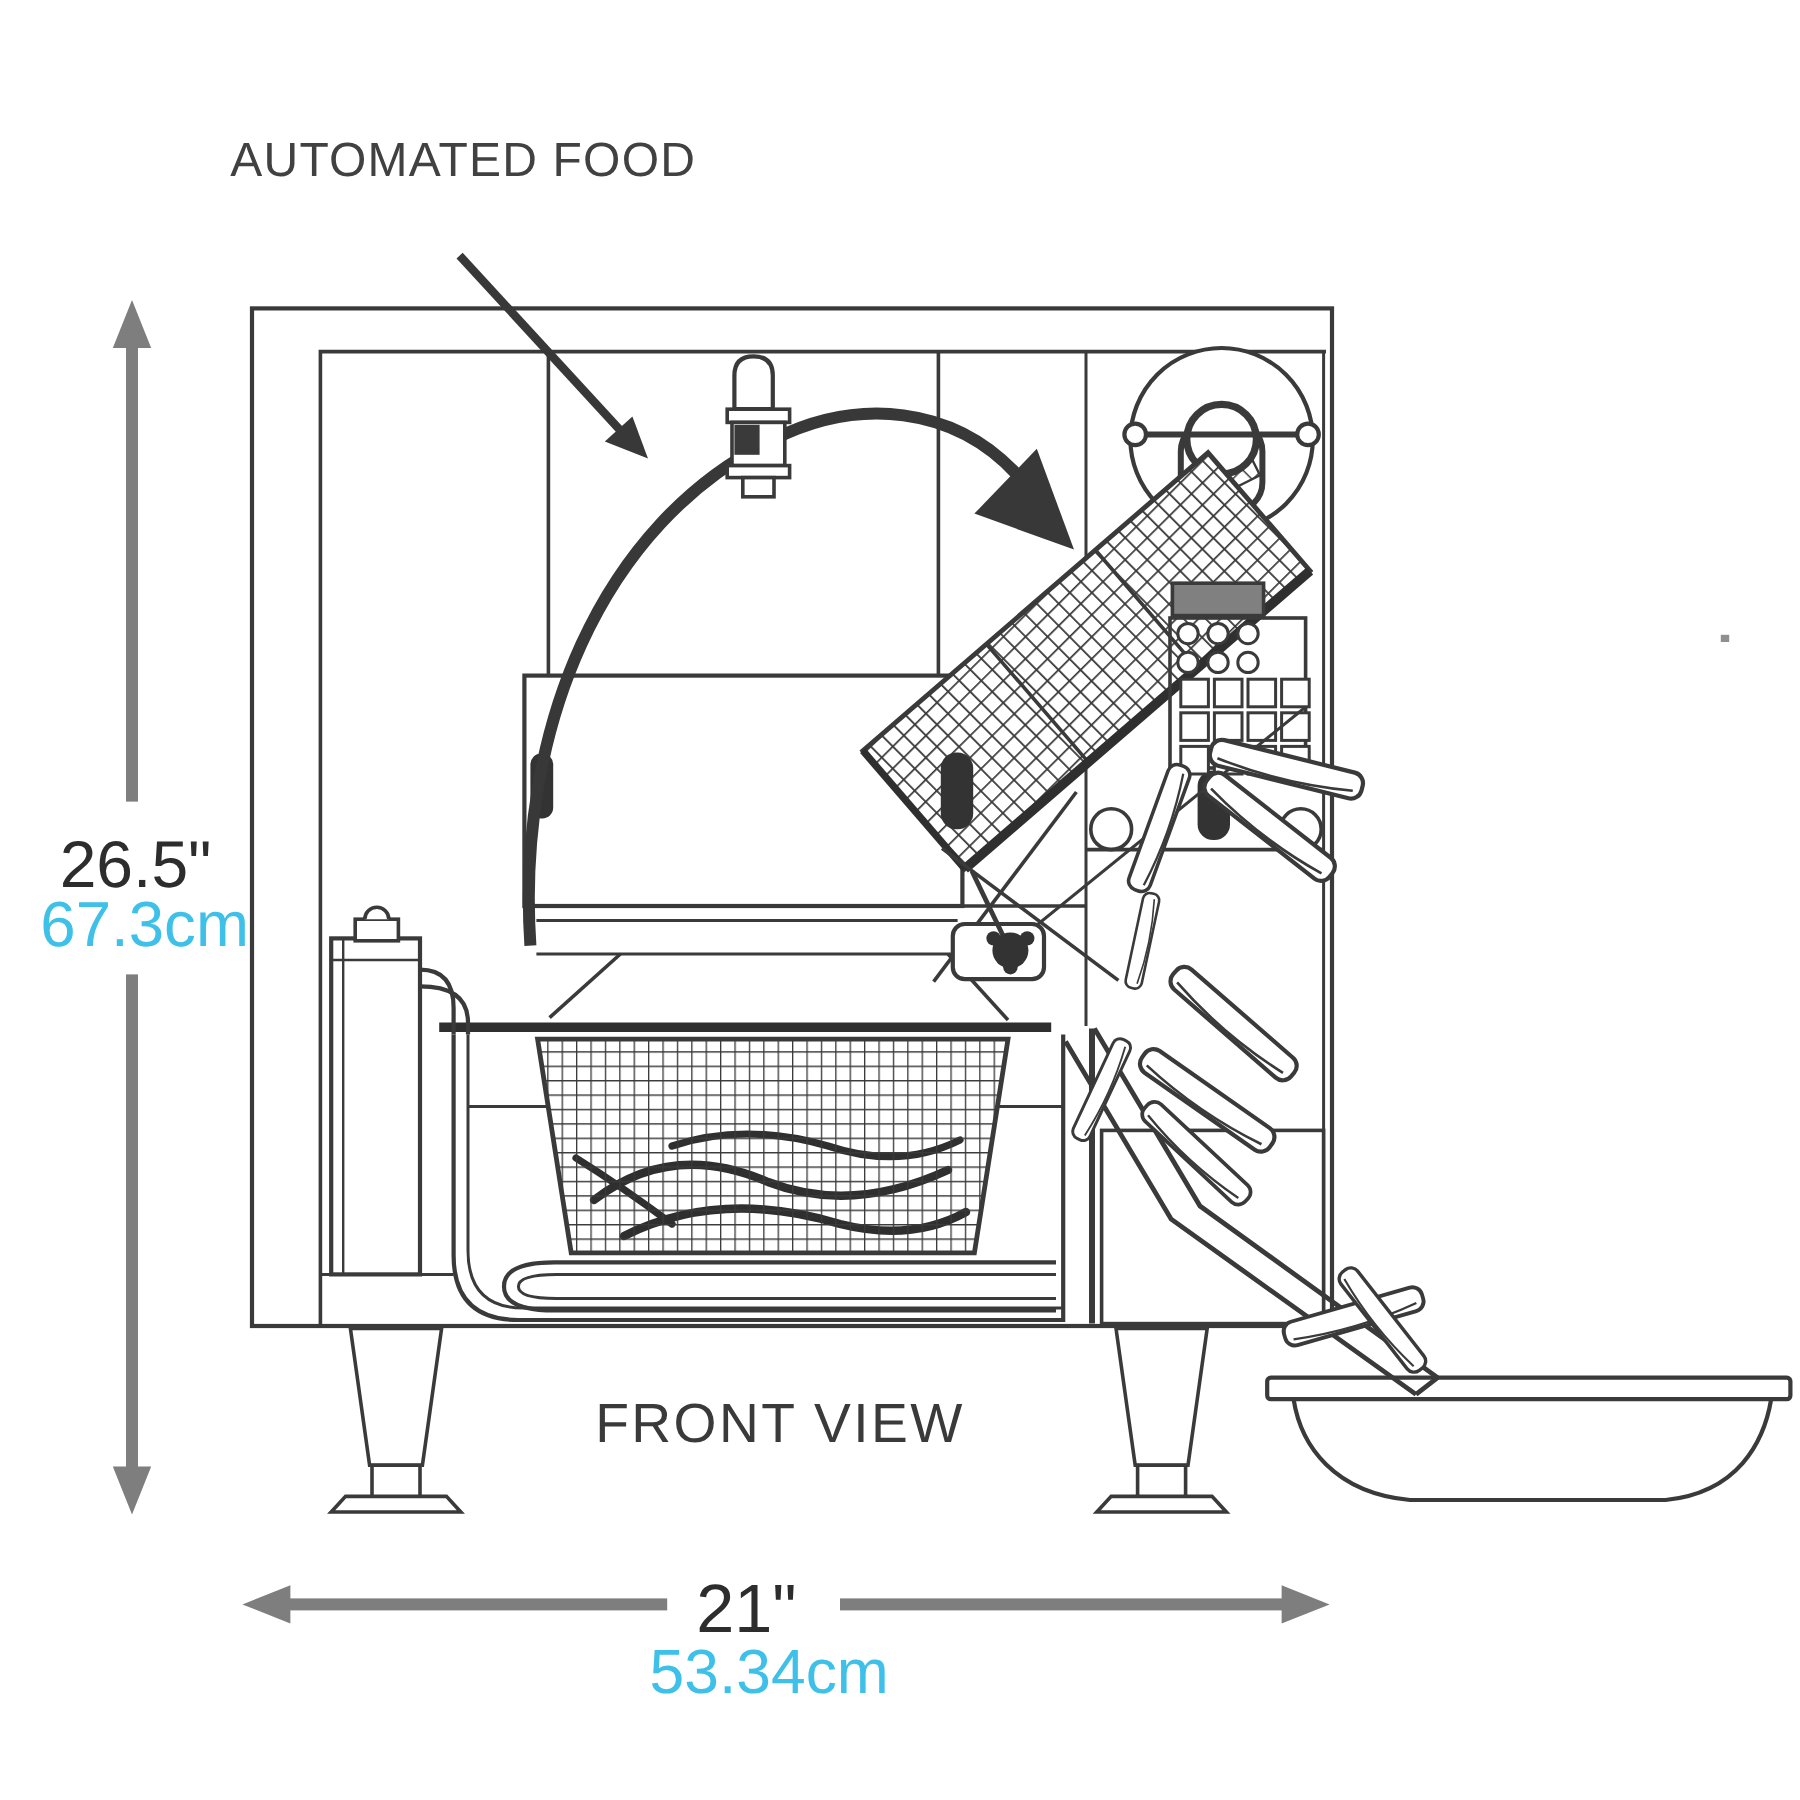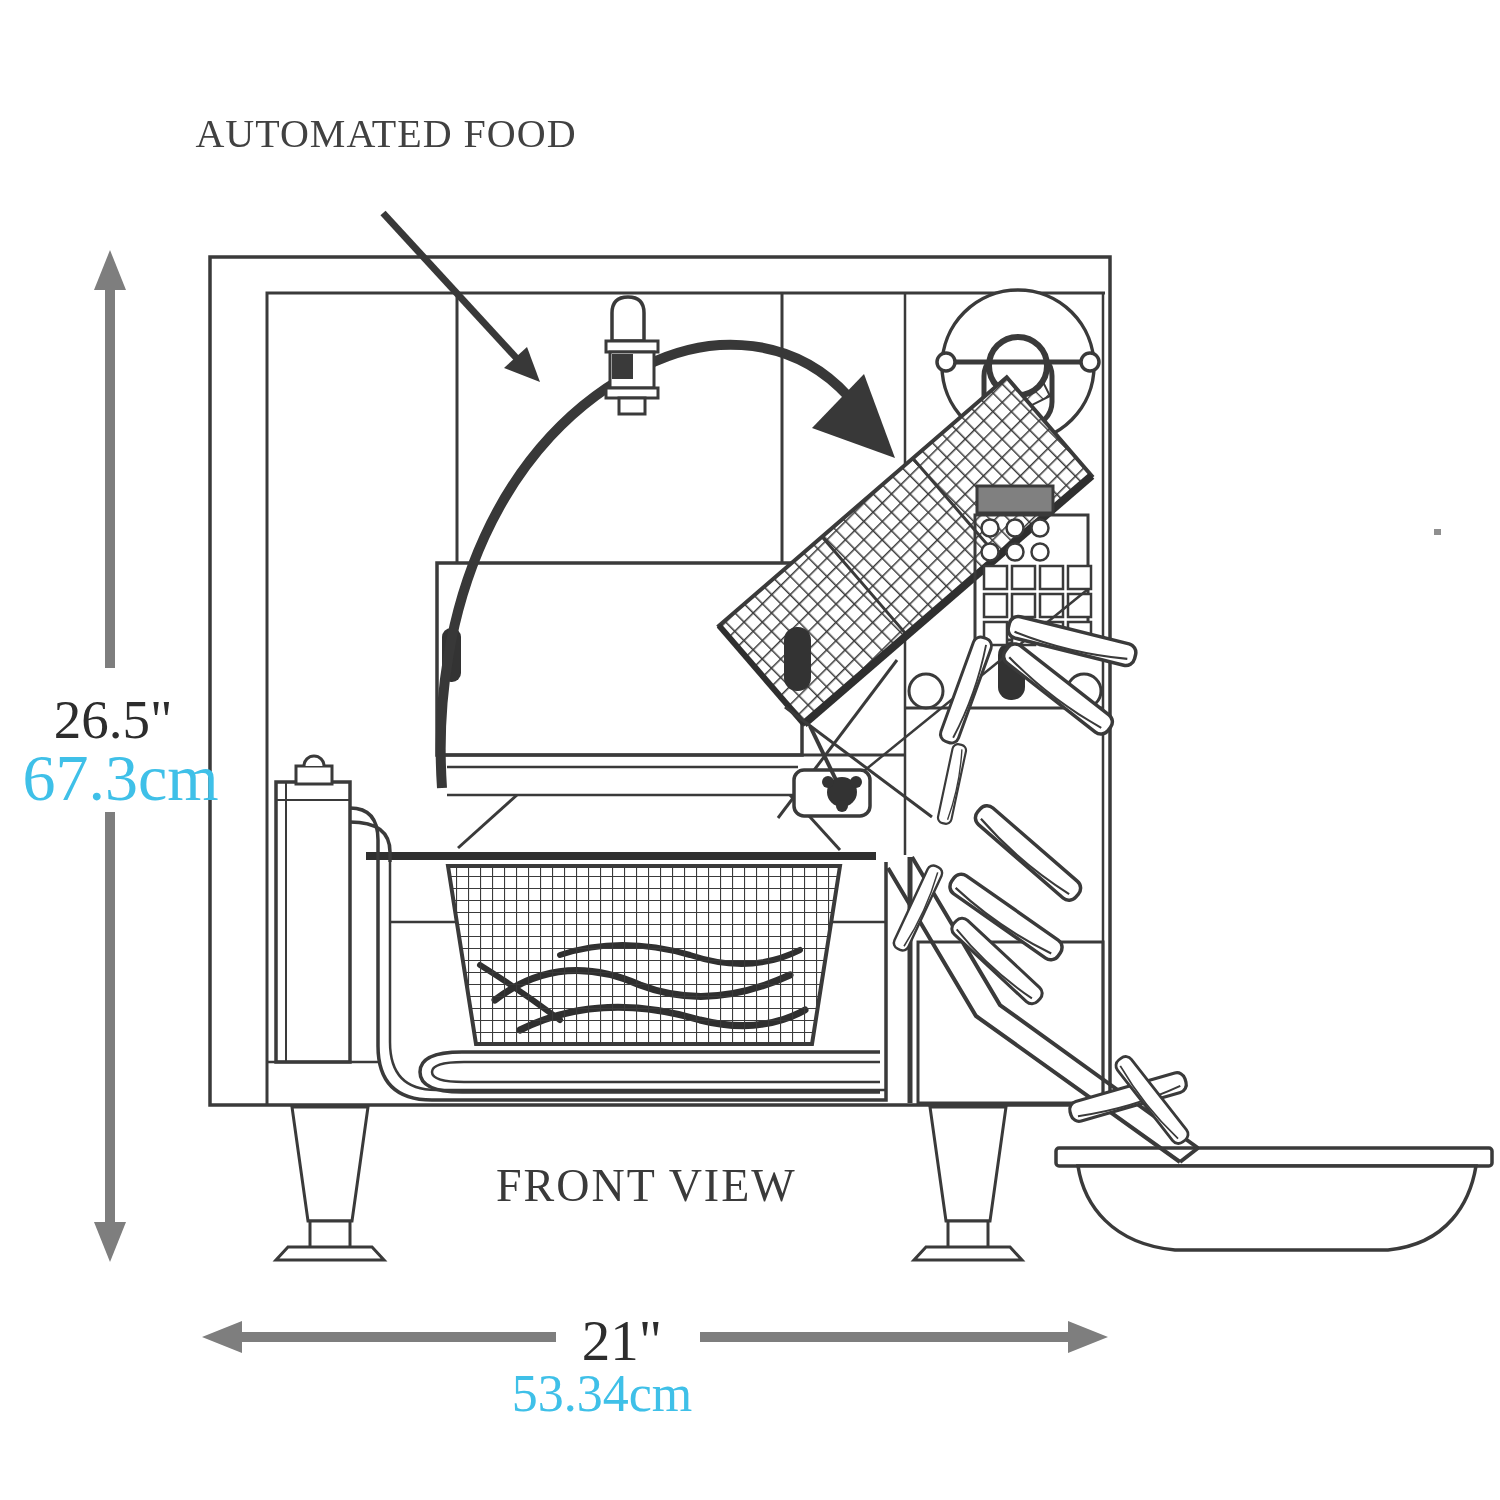--- a/index.html
+++ b/index.html
@@ -1,25 +1,25 @@
 <!DOCTYPE html>
 <html><head>
 <meta charset="utf-8">
 <style>
   html,body{margin:0;padding:0;background:#fff;}
   .canvas{position:relative;width:1500px;height:1500px;background:#ffffff;overflow:hidden;
-          font-family:Liberation Serif, serif;}
+          font-family:Liberation Sans, sans-serif;}
   .diagram-svg{position:absolute;left:0;top:0;}
   .lbl{position:absolute;text-align:center;white-space:nowrap;}
   .lbl-annotation{left:166px;top:112px;width:440px;font-size:40px;line-height:44px;
                   letter-spacing:1px;color:#414141;white-space:normal;}
   .lbl-height-in{left:28px;top:688px;width:170px;font-size:55px;font-weight:400;color:#2d2d2d;}
-  .lbl-height-cm{left:18px;top:740px;width:205px;font-size:66px;color:#3fc0e8;}
+  .lbl-height-cm{left:18px;top:740px;width:205px;font-size:53px;color:#3fc0e8;}
   .lbl-width-in{left:552px;top:1308px;width:140px;font-size:57px;color:#2d2d2d;}
-  .lbl-width-cm{left:492px;top:1364px;width:220px;font-size:52px;color:#3fc0e8;}
+  .lbl-width-cm{left:531px;top:1364px;width:220px;font-size:52px;color:#3fc0e8;}
   .lbl-front-view{left:496px;top:1159px;width:300px;font-size:46px;letter-spacing:2px;color:#3a3a3a;}
 </style>
 </head>
 <body>
 
 <div class="canvas">
 
   <svg class="diagram-svg" width="1500" height="1500" viewBox="0 0 1500 1500">
     <defs>
       <pattern id="smesh" width="12" height="12" patternUnits="userSpaceOnUse">

